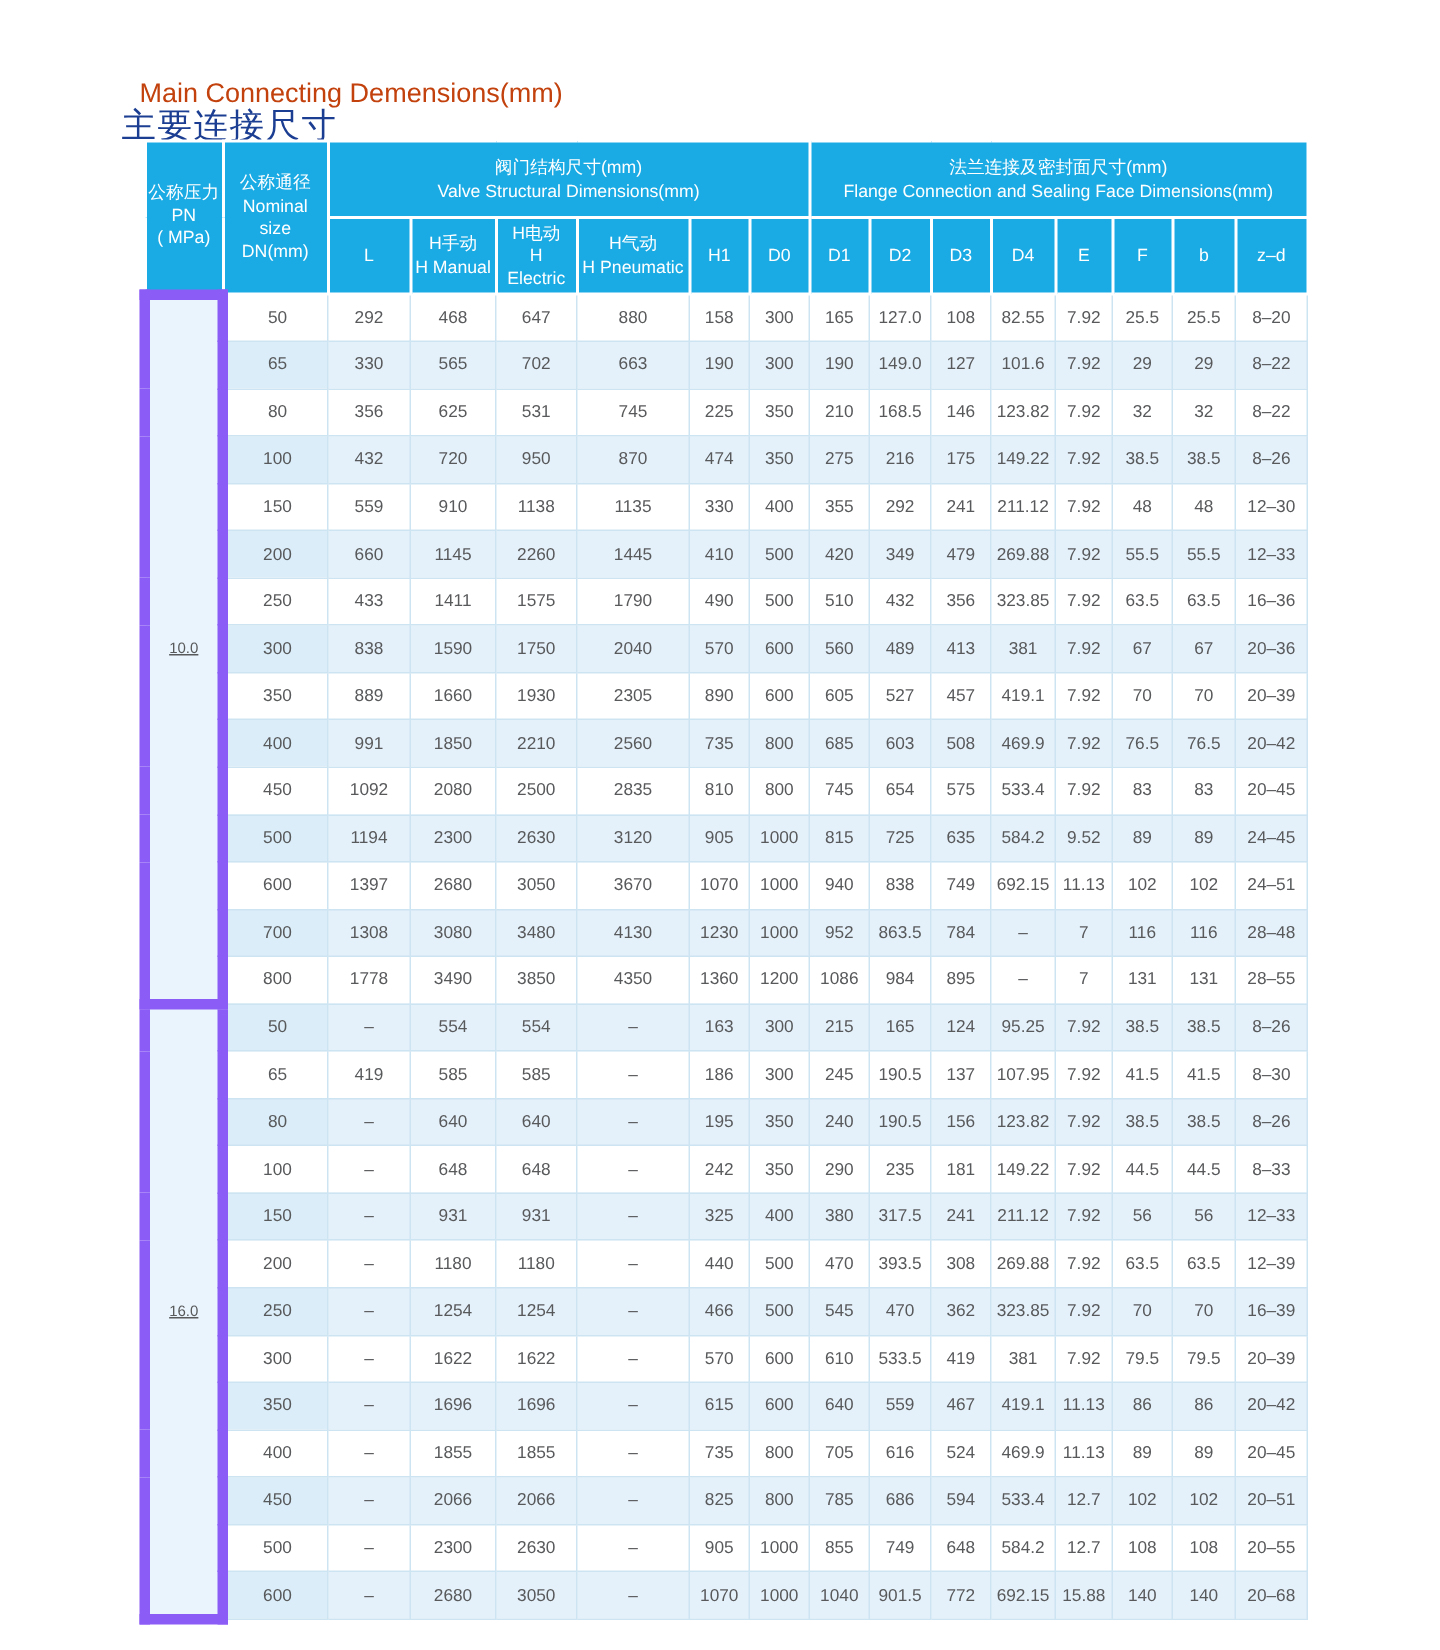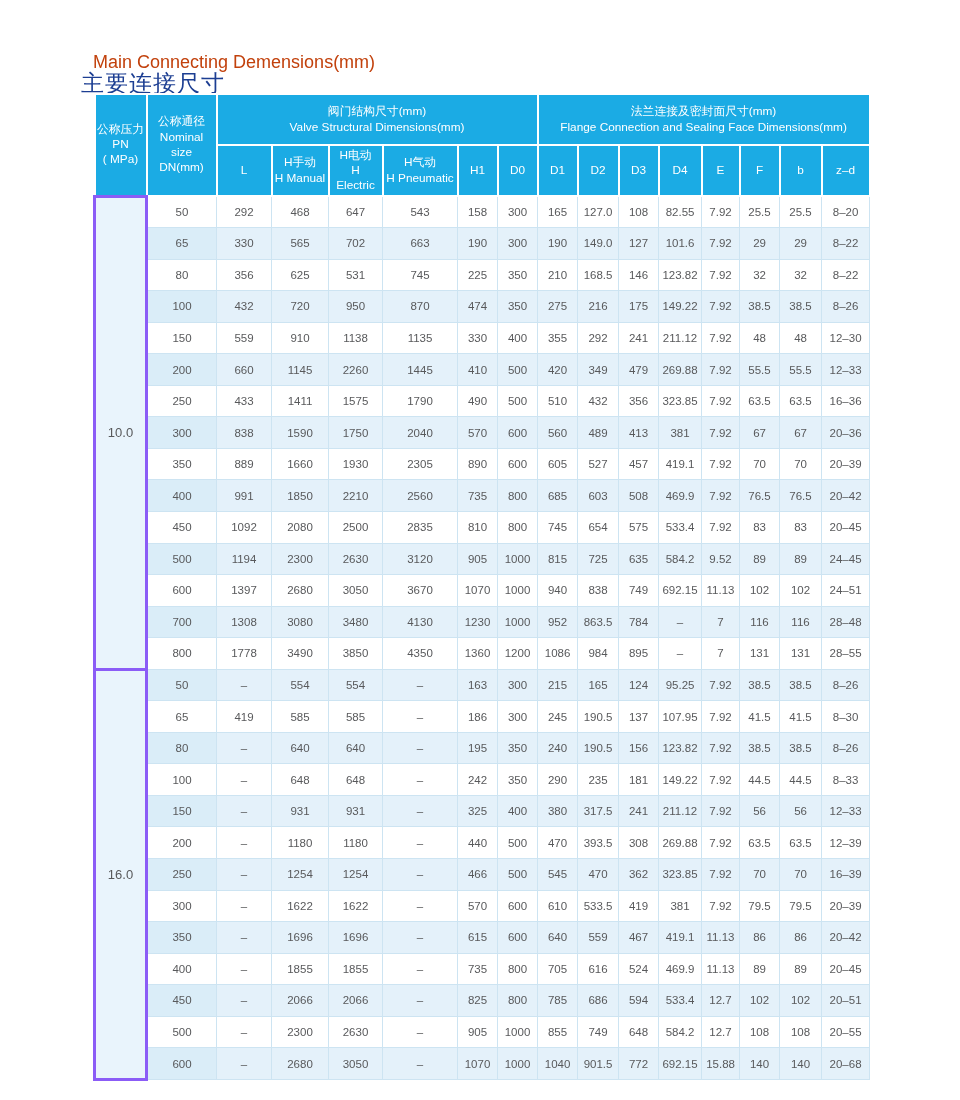--- a/index.html
+++ b/index.html
@@ -28,22 +28,22 @@
   .dim-table thead tr.group-row th { height:51px; }
   .dim-table thead tr.sub-row th { height:51px; }
   .dim-table tbody td {
     height:31.55px; text-align:center; vertical-align:middle;
     font-size:11.5px; color:#58595b;
     border:1px solid #cde4f2; background:#ffffff; padding:0 1px;
   }
   .dim-table tbody tr.alt td { background:#e4f1fa; }
   .dim-table tbody tr.alt td.dn-cell { background:#daedf8; }
   .dim-table tbody td.pn-cell {
-    background:#e9f4fc !important; border:3px solid #8b5cf6;
-    font-size:13px; color:#58595b;
+    background:#e9f4fc !important; border:7px solid #8b5cf6;
+    font-size:10px; color:#58595b;text-decoration:underline;
   }
 </style>
 </head>
 <body>
 
 <div class="page">
 
   <div class="title-zh">主要连接尺寸</div>
   <div class="title-en">Main Connecting Demensions(mm)</div>
 
@@ -104,21 +104,21 @@
           <th>z–d</th>
         </tr>
     </thead>
     <tbody>
         <tr>
           <td class="pn-cell" rowspan="15">10.0</td>
           <td class="dn-cell">50</td>
           <td>292</td>
           <td>468</td>
           <td>647</td>
-          <td>543</td>
+          <td>880</td>
           <td>158</td>
           <td>300</td>
           <td>165</td>
           <td>127.0</td>
           <td>108</td>
           <td>82.55</td>
           <td>7.92</td>
           <td>25.5</td>
           <td>25.5</td>
           <td>8–20</td>

